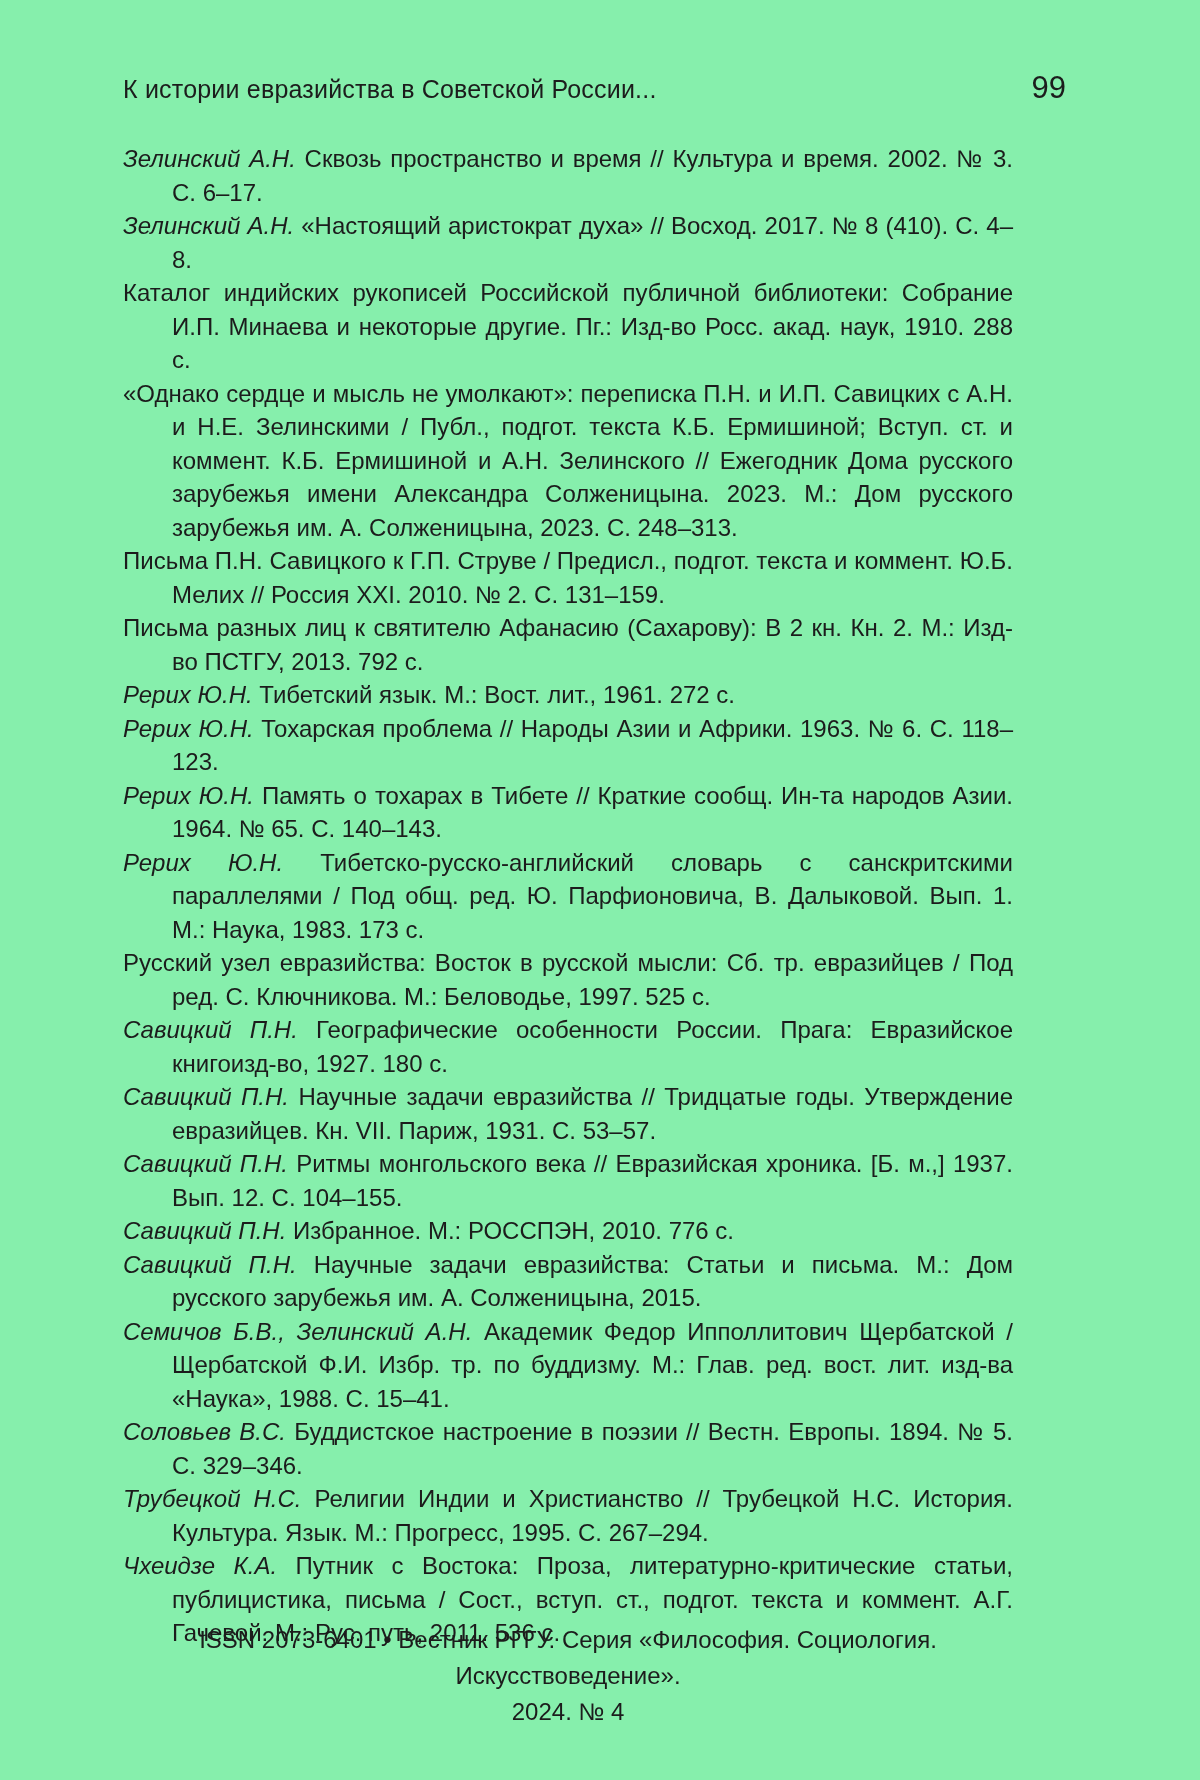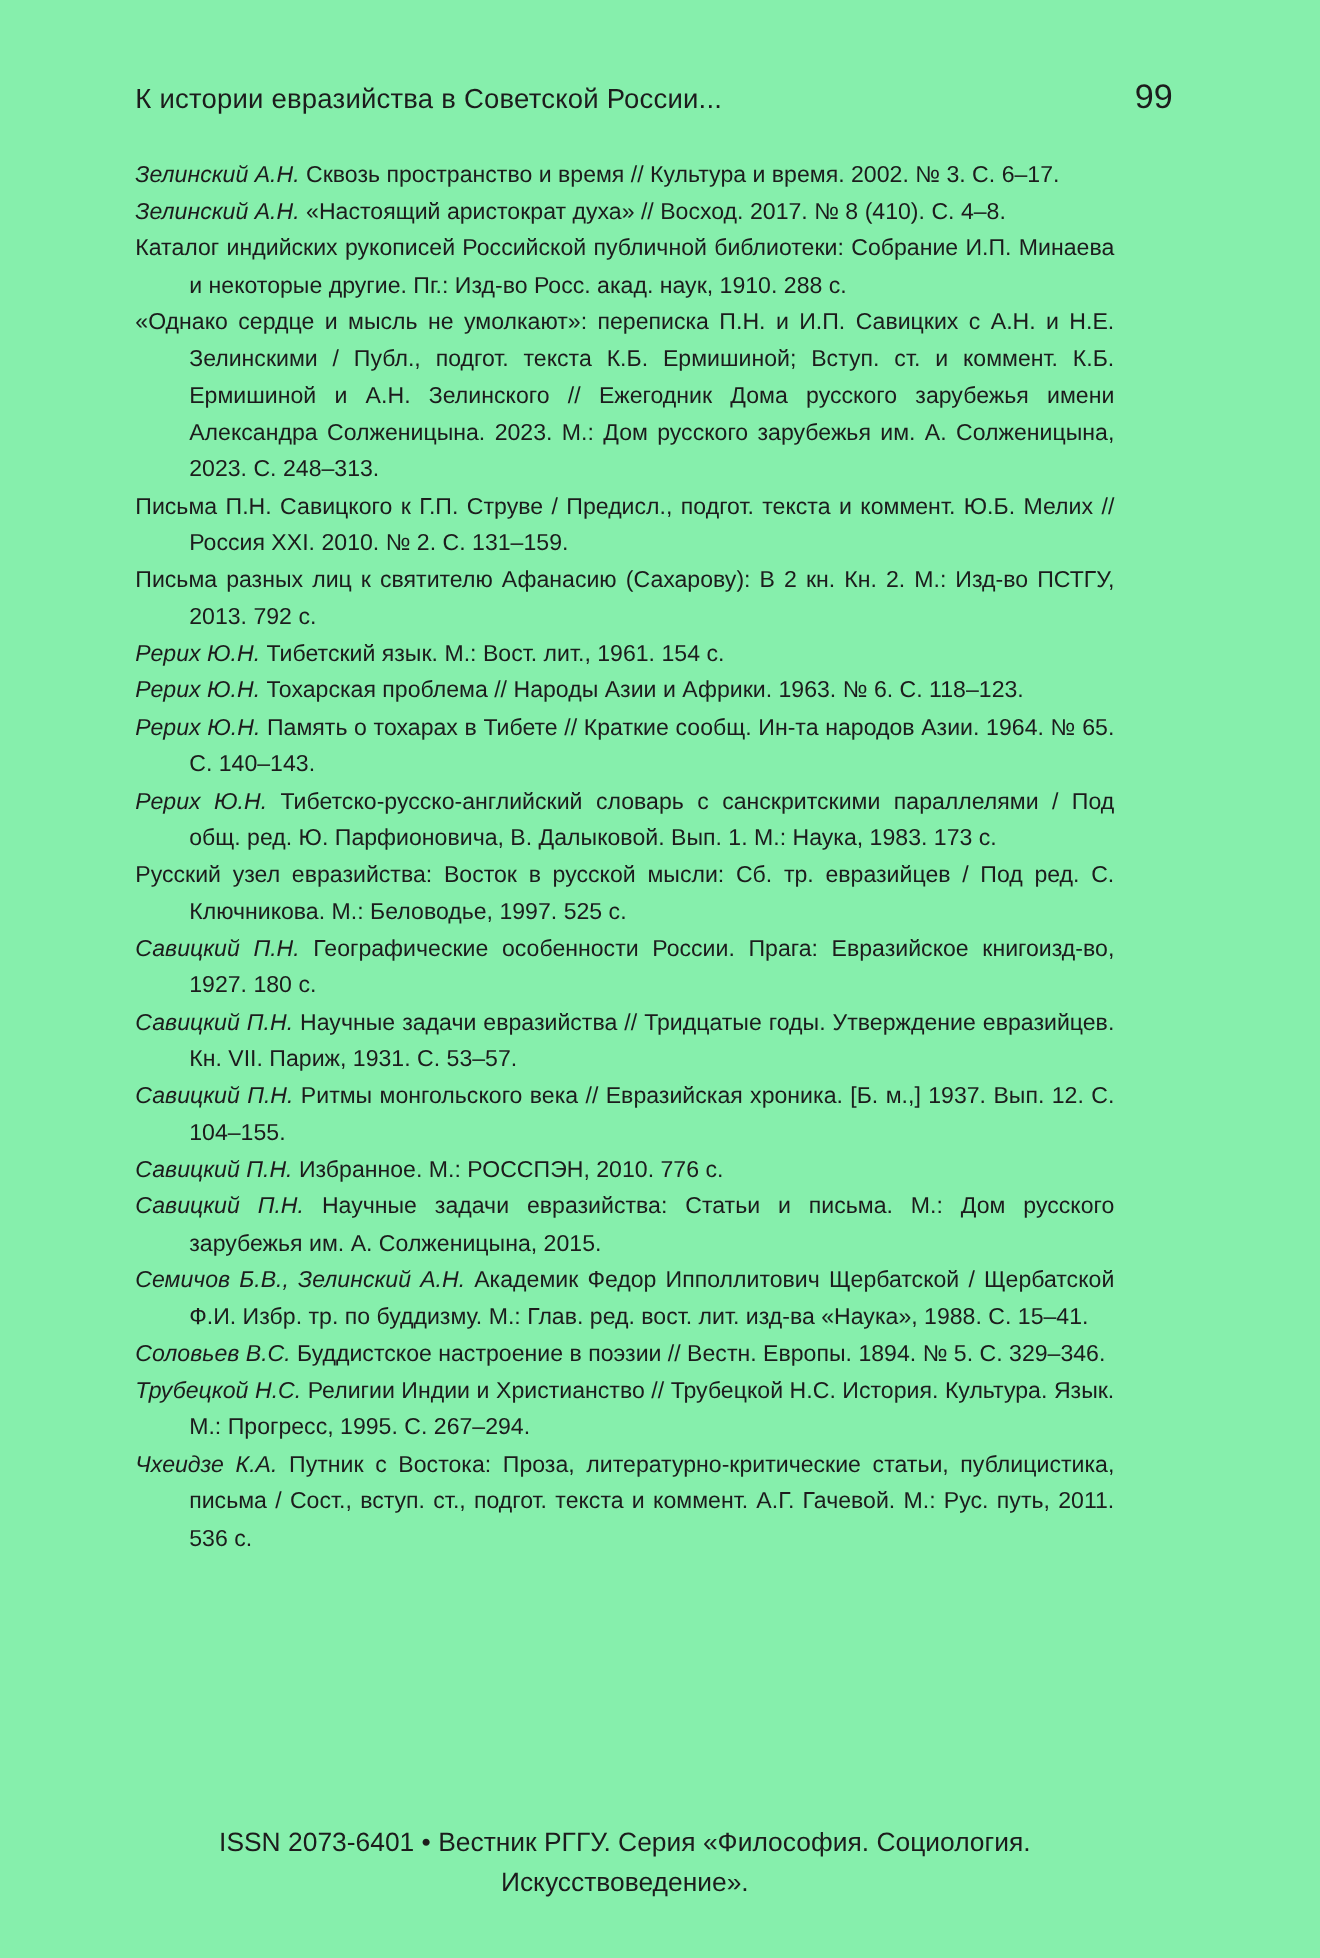--- a/index.html
+++ b/index.html
@@ -27,21 +27,21 @@
     letter-spacing: 0.2px;
   }
   .page-number {
     font-size: 31px;
   }
   .refs {
     list-style: none;
     margin: 36px 0 0 123px;
     padding: 0;
     width: 890px;
-    font-size: 21px;
+    font-size: 24px;
     line-height: 33.5px;
     text-align: justify;
   }
   .refs li {
     padding-left: 49px;
     text-indent: -49px;
   }
   .authors {
     font-style: italic;
   }
@@ -86,21 +86,21 @@
       <li class="ref">
         <span class="authors"></span><span>Письма П.Н. Савицкого к Г.П. Струве / Предисл., подгот. текста и коммент. Ю.Б. Мелих // Россия XXI. 2010. № 2. С. 131–159.</span>
       </li>
 
       <li class="ref">
         <span class="authors"></span><span>Письма разных лиц к святителю Афанасию (Сахарову): В 2 кн. Кн. 2. М.: Изд-во ПСТГУ, 2013. 792 с.</span>
       </li>
 
 
       <li class="ref">
-        <span class="authors">Рерих Ю.Н.</span><span> Тибетский язык. М.: Вост. лит., 1961. 154 с.</span>
+        <span class="authors">Рерих Ю.Н.</span><span> Тибетский язык. М.: Вост. лит., 1961. 272 с.</span>
       </li>
 
       <li class="ref">
         <span class="authors">Рерих Ю.Н.</span><span> Тохарская проблема // Народы Азии и Африки. 1963. № 6. С. 118–123.</span>
       </li>
 
       <li class="ref">
         <span class="authors">Рерих Ю.Н.</span><span> Память о тохарах в Тибете // Краткие сообщ. Ин-та народов Азии. 1964. № 65. С. 140–143.</span>
       </li>
 
@@ -144,15 +144,16 @@
         <span class="authors">Трубецкой Н.С.</span><span> Религии Индии и Христианство // Трубецкой Н.С. История. Культура. Язык. М.: Прогресс, 1995. С. 267–294.</span>
       </li>
 
       <li class="ref">
         <span class="authors">Чхеидзе К.А.</span><span> Путник с Востока: Проза, литературно-критические статьи, публицистика, письма / Сост., вступ. ст., подгот. текста и коммент. А.Г. Гачевой. М.: Рус. путь, 2011. 536 с.</span>
       </li>
     </ul>
 
   <div class="page-footer">
     <div>ISSN 2073-6401 • Вестник РГГУ. Серия «Философия. Социология. Искусствоведение».</div>
+    <div>2024. № 4</div>
   </div>
 
 </div>
 
 </body></html>

